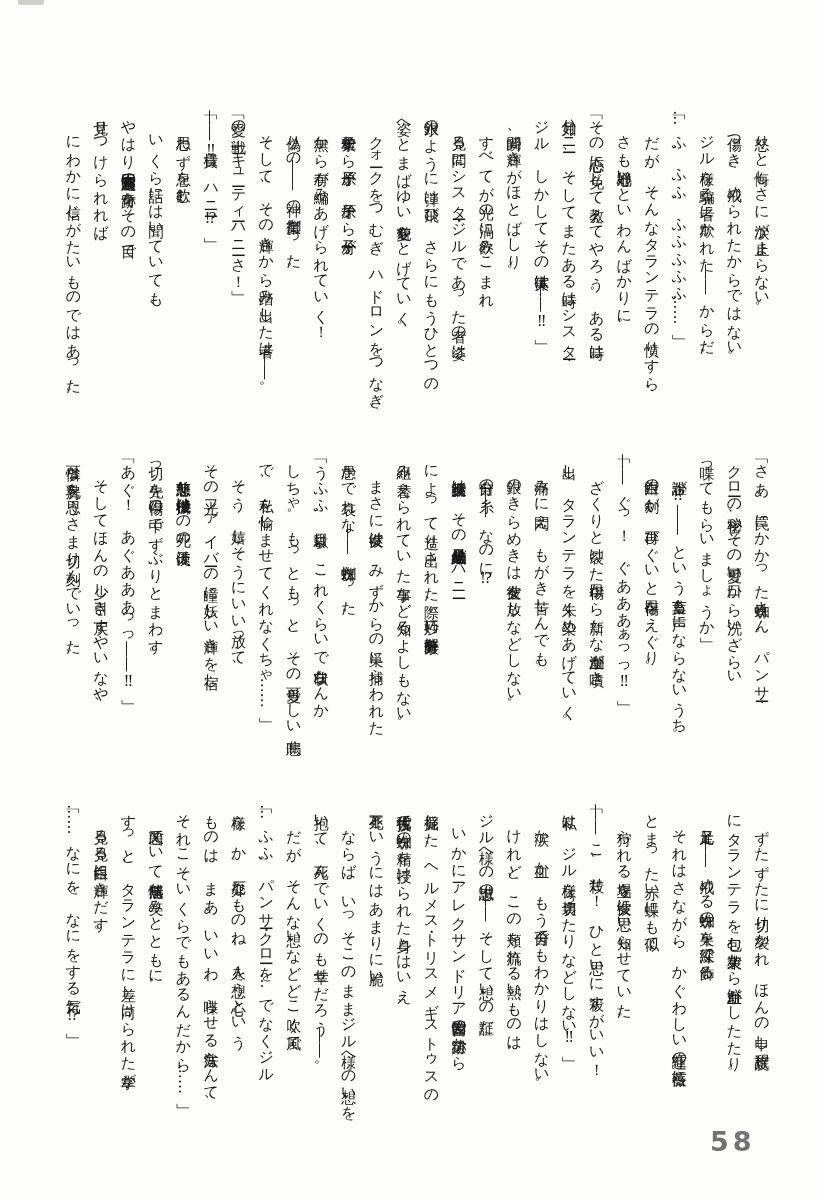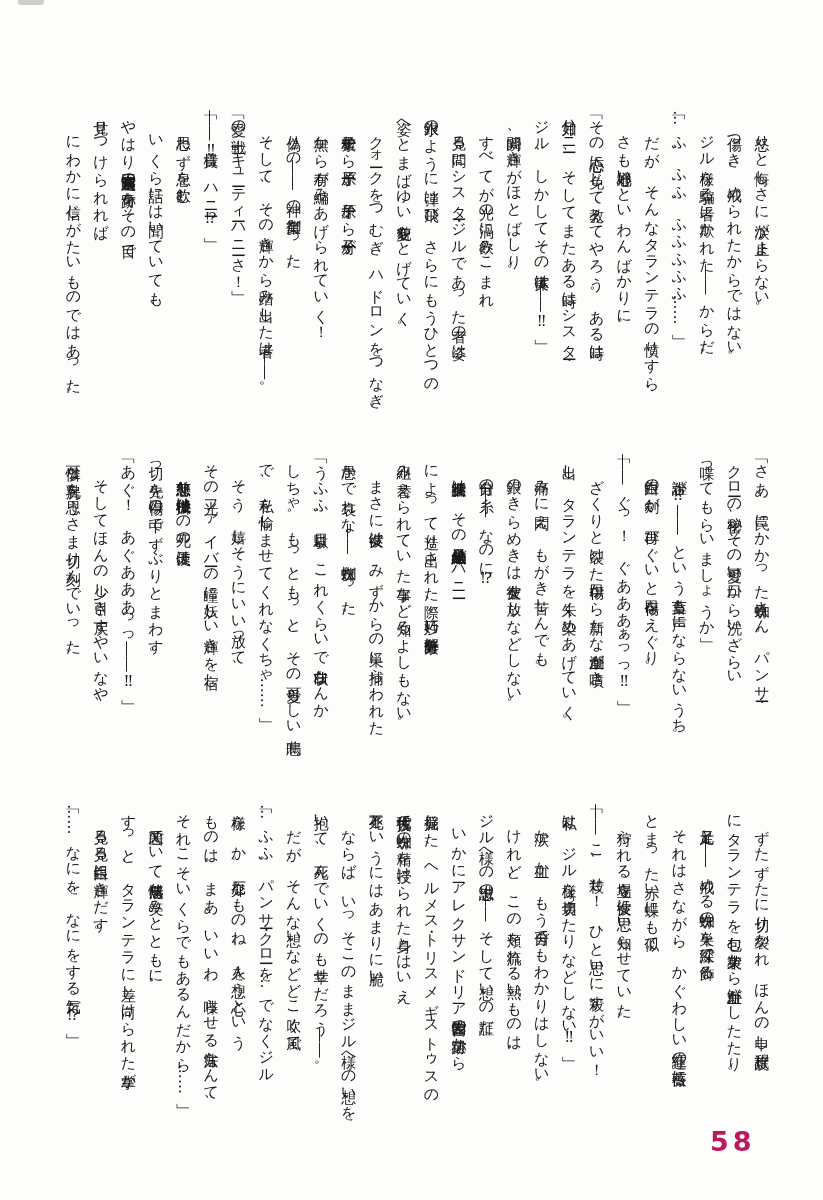--- a/index.html
+++ b/index.html
@@ -27,21 +27,21 @@
   #band-top    { top:110px; height:342px; }
   #band-middle { top:454px; height:342px; }
   #band-bottom { top:804px; height:342px; }
   .pageno {
     position:absolute;
     left:710px; top:1126px;
     font-family:"DejaVu Sans","Liberation Sans",sans-serif;
     font-weight:bold;
     font-size:27px;
     letter-spacing:4px;
-    color:#be185d;
+    color:#737373;
   }
   .scan-artifact {
     position:absolute;
     left:18px; top:0;
     width:26px; height:5px;
     background:#b9b9b5;
     border-radius:0 0 3px 3px;
     opacity:.7;
   }
 </style>

